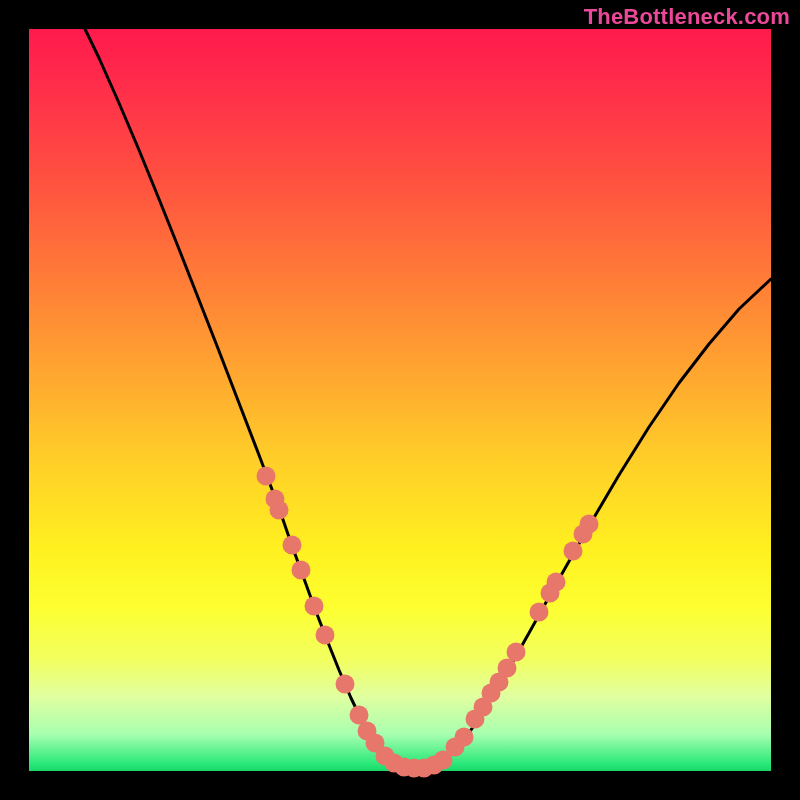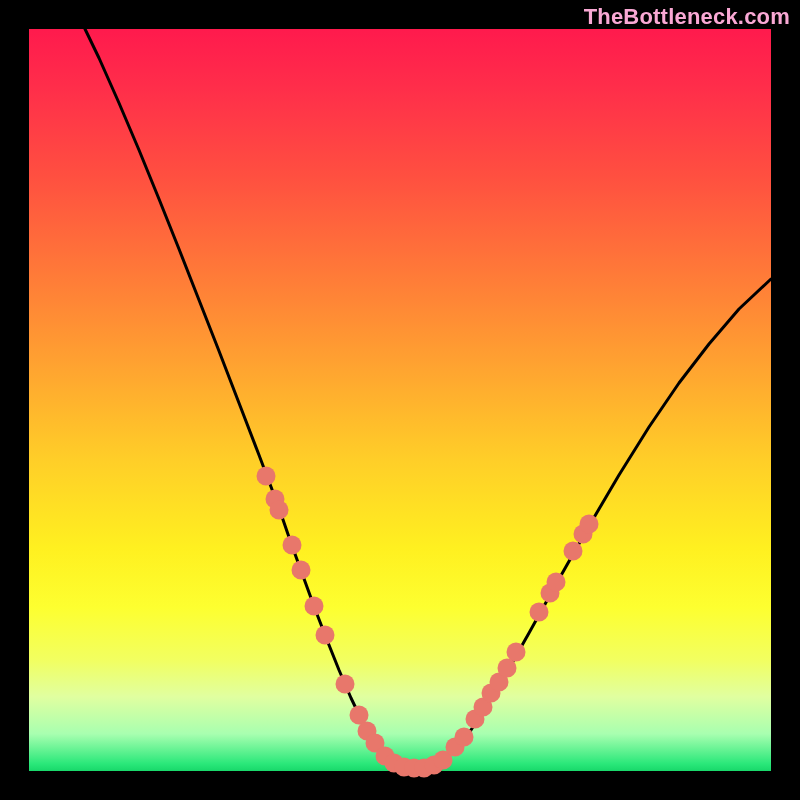--- a/index.html
+++ b/index.html
@@ -30,21 +30,21 @@
       #e0ffa0 90%,
       #a8ffb0 95%,
       #2be87a 99%,
       #18d86a 100%
     );
   }
   .watermark {
     position: absolute;
     top: 4px;
     right: 10px;
-    color: #f9a8d4;
+    color: #ec4899;
     font-size: 22px;
     font-weight: 600;
     letter-spacing: 0.2px;
     user-select: none;
   }
   svg.overlay {
     position: absolute;
     left: 29px;
     top: 29px;
     width: 742px;

